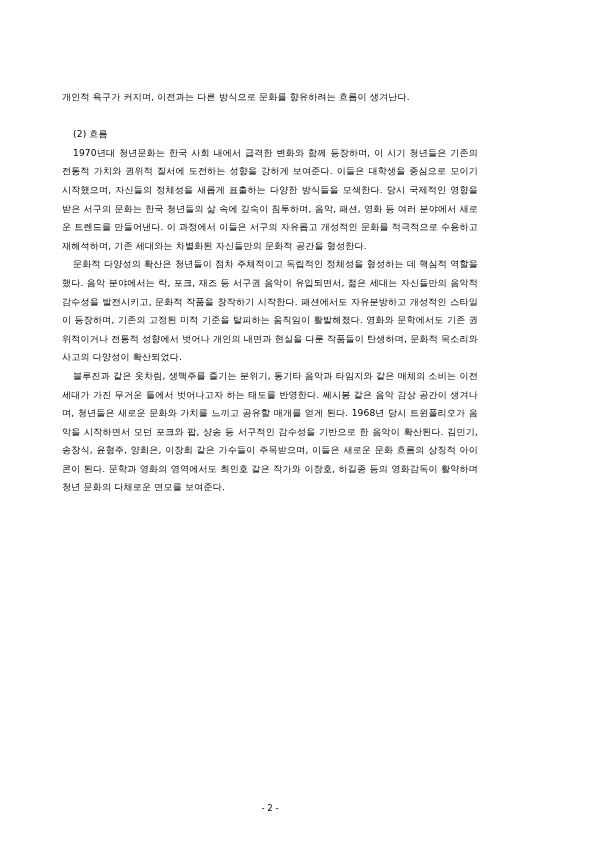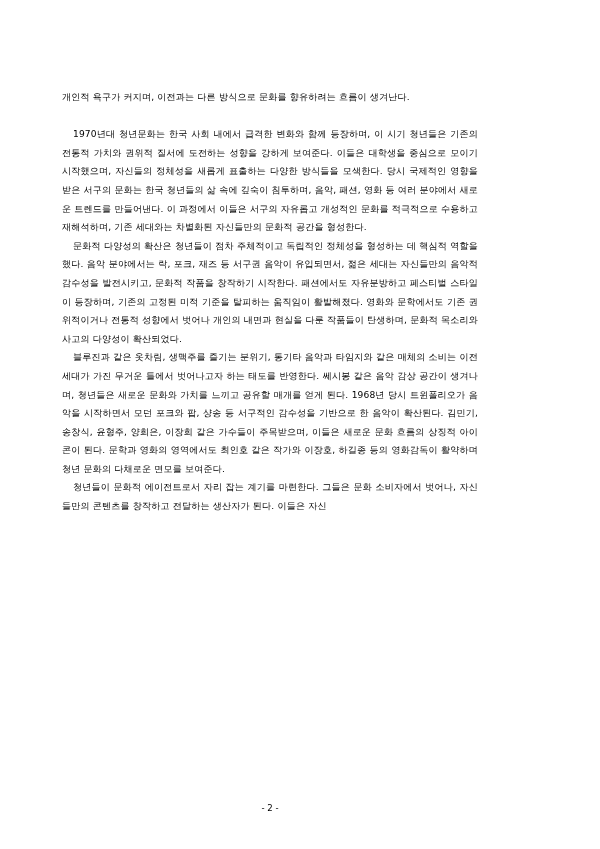--- a/index.html
+++ b/index.html
@@ -58,19 +58,19 @@
     font-family: "DejaVu Sans", sans-serif;
   }
 </style>
 </head>
 <body>
 
 <div class="page">
   <div class="doc-body" id="doc-body">
       <p class="para noindent">개인적 욕구가 커지며, 이전과는 다른 방식으로 문화를 향유하려는 흐름이 생겨난다.</p>
       <p class="spacer-para"></p>
+      <p class="section-head">(2) 흐름</p>
       <p class="para">1970년대 청년문화는 한국 사회 내에서 급격한 변화와 함께 등장하며, 이 시기 청년들은 기존의 전통적 가치와 권위적 질서에 도전하는 성향을 강하게 보여준다. 이들은 대학생을 중심으로 모이기 시작했으며, 자신들의 정체성을 새롭게 표출하는 다양한 방식들을 모색한다. 당시 국제적인 영향을 받은 서구의 문화는 한국 청년들의 삶 속에 깊숙이 침투하며, 음악, 패션, 영화 등 여러 분야에서 새로운 트렌드를 만들어낸다. 이 과정에서 이들은 서구의 자유롭고 개성적인 문화를 적극적으로 수용하고 재해석하며, 기존 세대와는 차별화된 자신들만의 문화적 공간을 형성한다.</p>
-      <p class="para">문화적 다양성의 확산은 청년들이 점차 주체적이고 독립적인 정체성을 형성하는 데 핵심적 역할을 했다. 음악 분야에서는 락, 포크, 재즈 등 서구권 음악이 유입되면서, 젊은 세대는 자신들만의 음악적 감수성을 발전시키고, 문화적 작품을 창작하기 시작한다. 패션에서도 자유분방하고 페스티벌 스타일이 등장하며, 기존의 고정된 미적 기준을 탈피하는 움직임이 활발해졌다. 영화와 문학에서도 기존 권위적이거나 전통적 성향에서 벗어나 개인의 내면과 현실을 다룬 작품들이 탄생하며, 문화적 목소리와 사고의 다양성이 확산되었다.</p>
+      <p class="para">문화적 다양성의 확산은 청년들이 점차 주체적이고 독립적인 정체성을 형성하는 데 핵심적 역할을 했다. 음악 분야에서는 락, 포크, 재즈 등 서구권 음악이 유입되면서, 젊은 세대는 자신들만의 음악적 감수성을 발전시키고, 문화적 작품을 창작하기 시작한다. 패션에서도 자유분방하고 개성적인 스타일이 등장하며, 기존의 고정된 미적 기준을 탈피하는 움직임이 활발해졌다. 영화와 문학에서도 기존 권위적이거나 전통적 성향에서 벗어나 개인의 내면과 현실을 다룬 작품들이 탄생하며, 문화적 목소리와 사고의 다양성이 확산되었다.</p>
       <p class="para">블루진과 같은 옷차림, 생맥주를 즐기는 분위기, 통기타 음악과 타임지와 같은 매체의 소비는 이전 세대가 가진 무거운 틀에서 벗어나고자 하는 태도를 반영한다. 쎄시봉 같은 음악 감상 공간이 생겨나며, 청년들은 새로운 문화와 가치를 느끼고 공유할 매개를 얻게 된다. 1968년 당시 트윈폴리오가 음악을 시작하면서 모던 포크와 팝, 샹송 등 서구적인 감수성을 기반으로 한 음악이 확산된다. 김민기, 송창식, 윤형주, 양희은, 이장희 같은 가수들이 주목받으며, 이들은 새로운 문화 흐름의 상징적 아이콘이 된다. 문학과 영화의 영역에서도 최인호 같은 작가와 이장호, 하길종 등의 영화감독이 활약하며 청년 문화의 다채로운 면모를 보여준다.</p>
-      <p class="para">청년들이 문화적 에이전트로서 자리 잡는 계기를 마련한다. 그들은 문화 소비자에서 벗어나, 자신들만의 콘텐츠를 창작하고 전달하는 생산자가 된다. 이들은 자신</p>
     </div>
   <div class="page-number">- 2 -</div>
 </div>
 
 </body></html>

